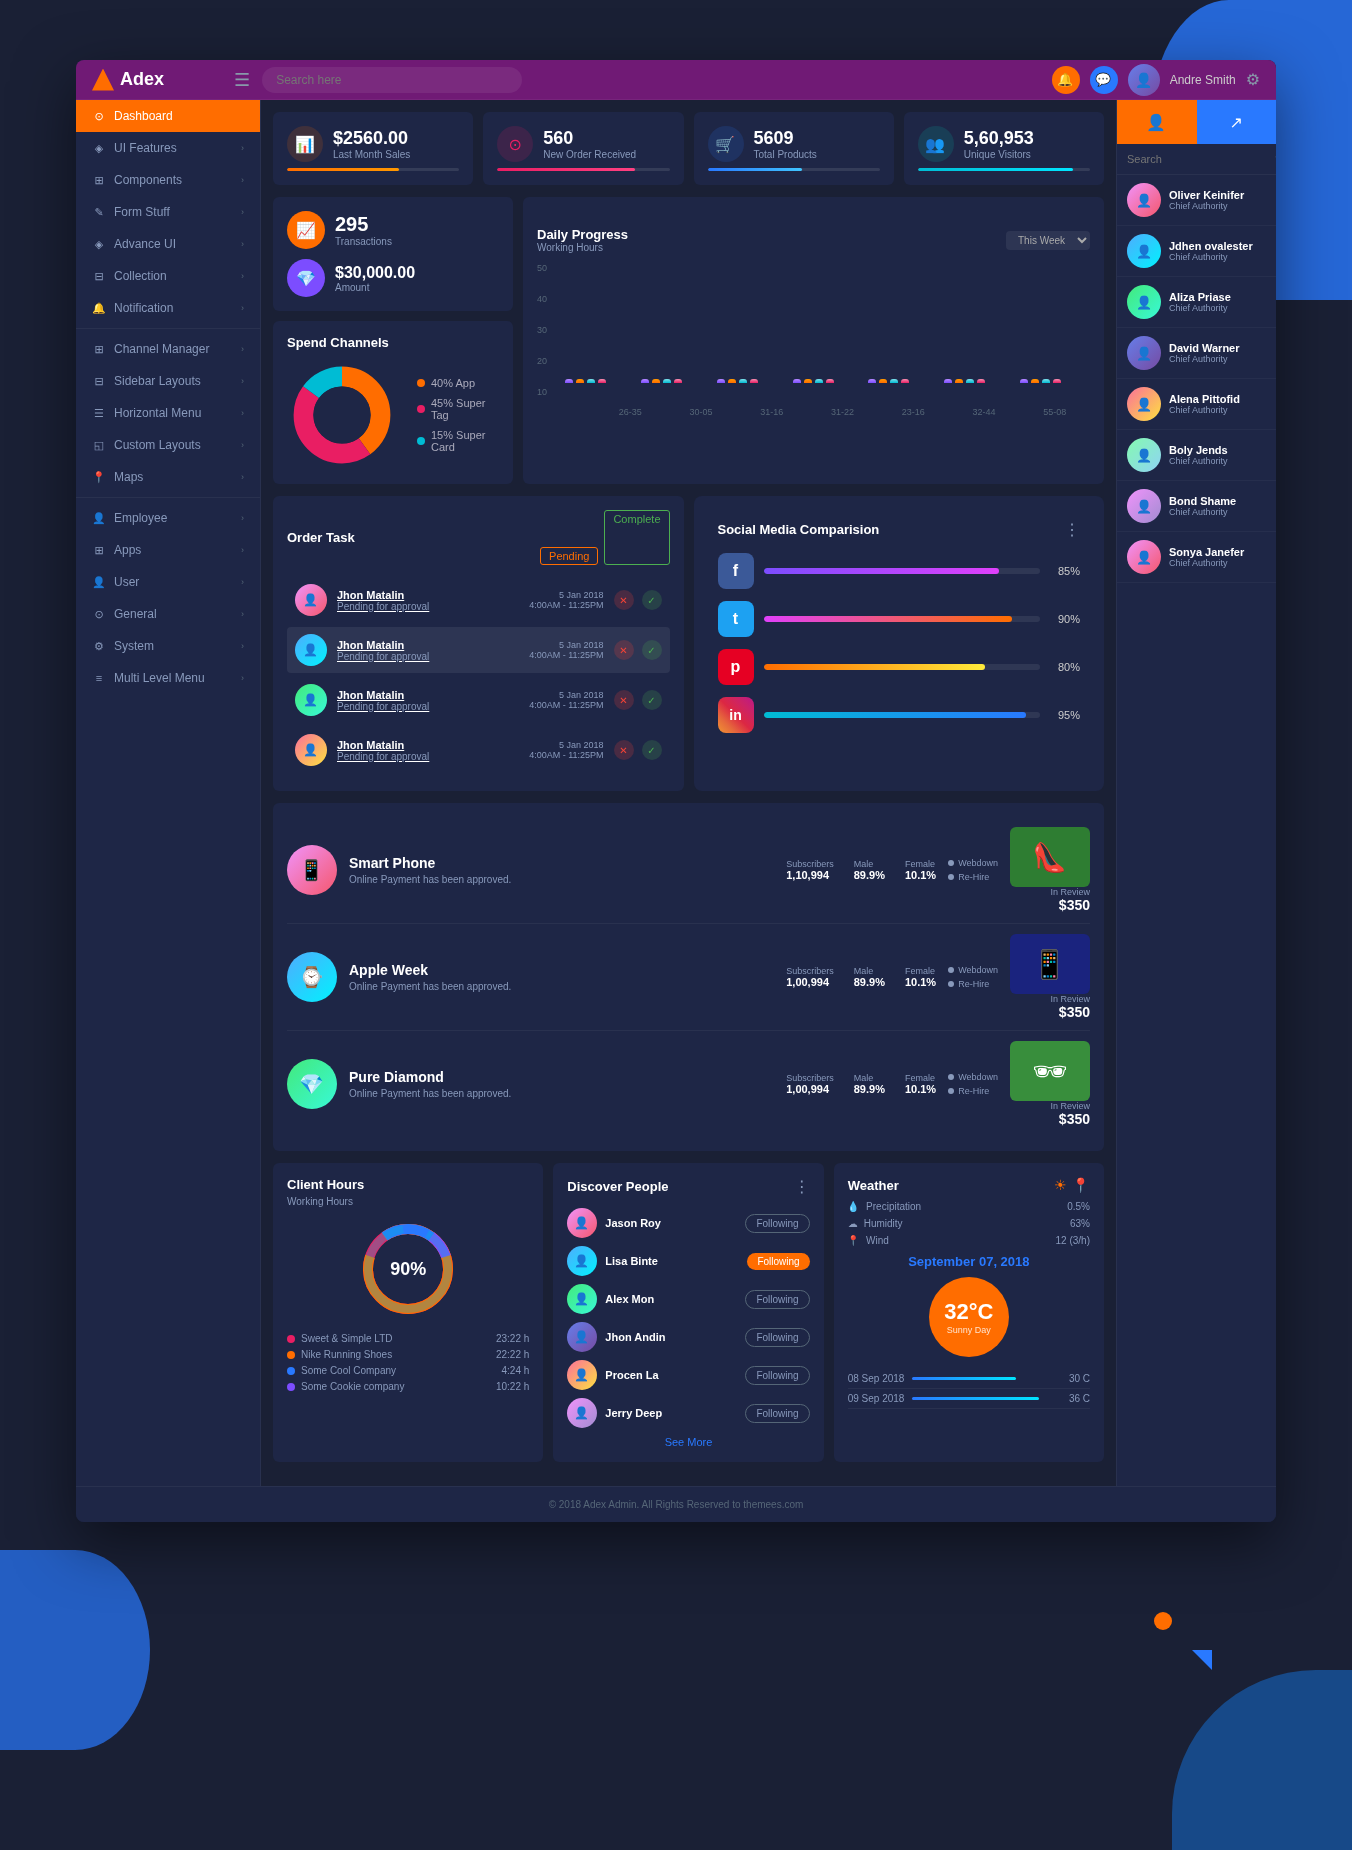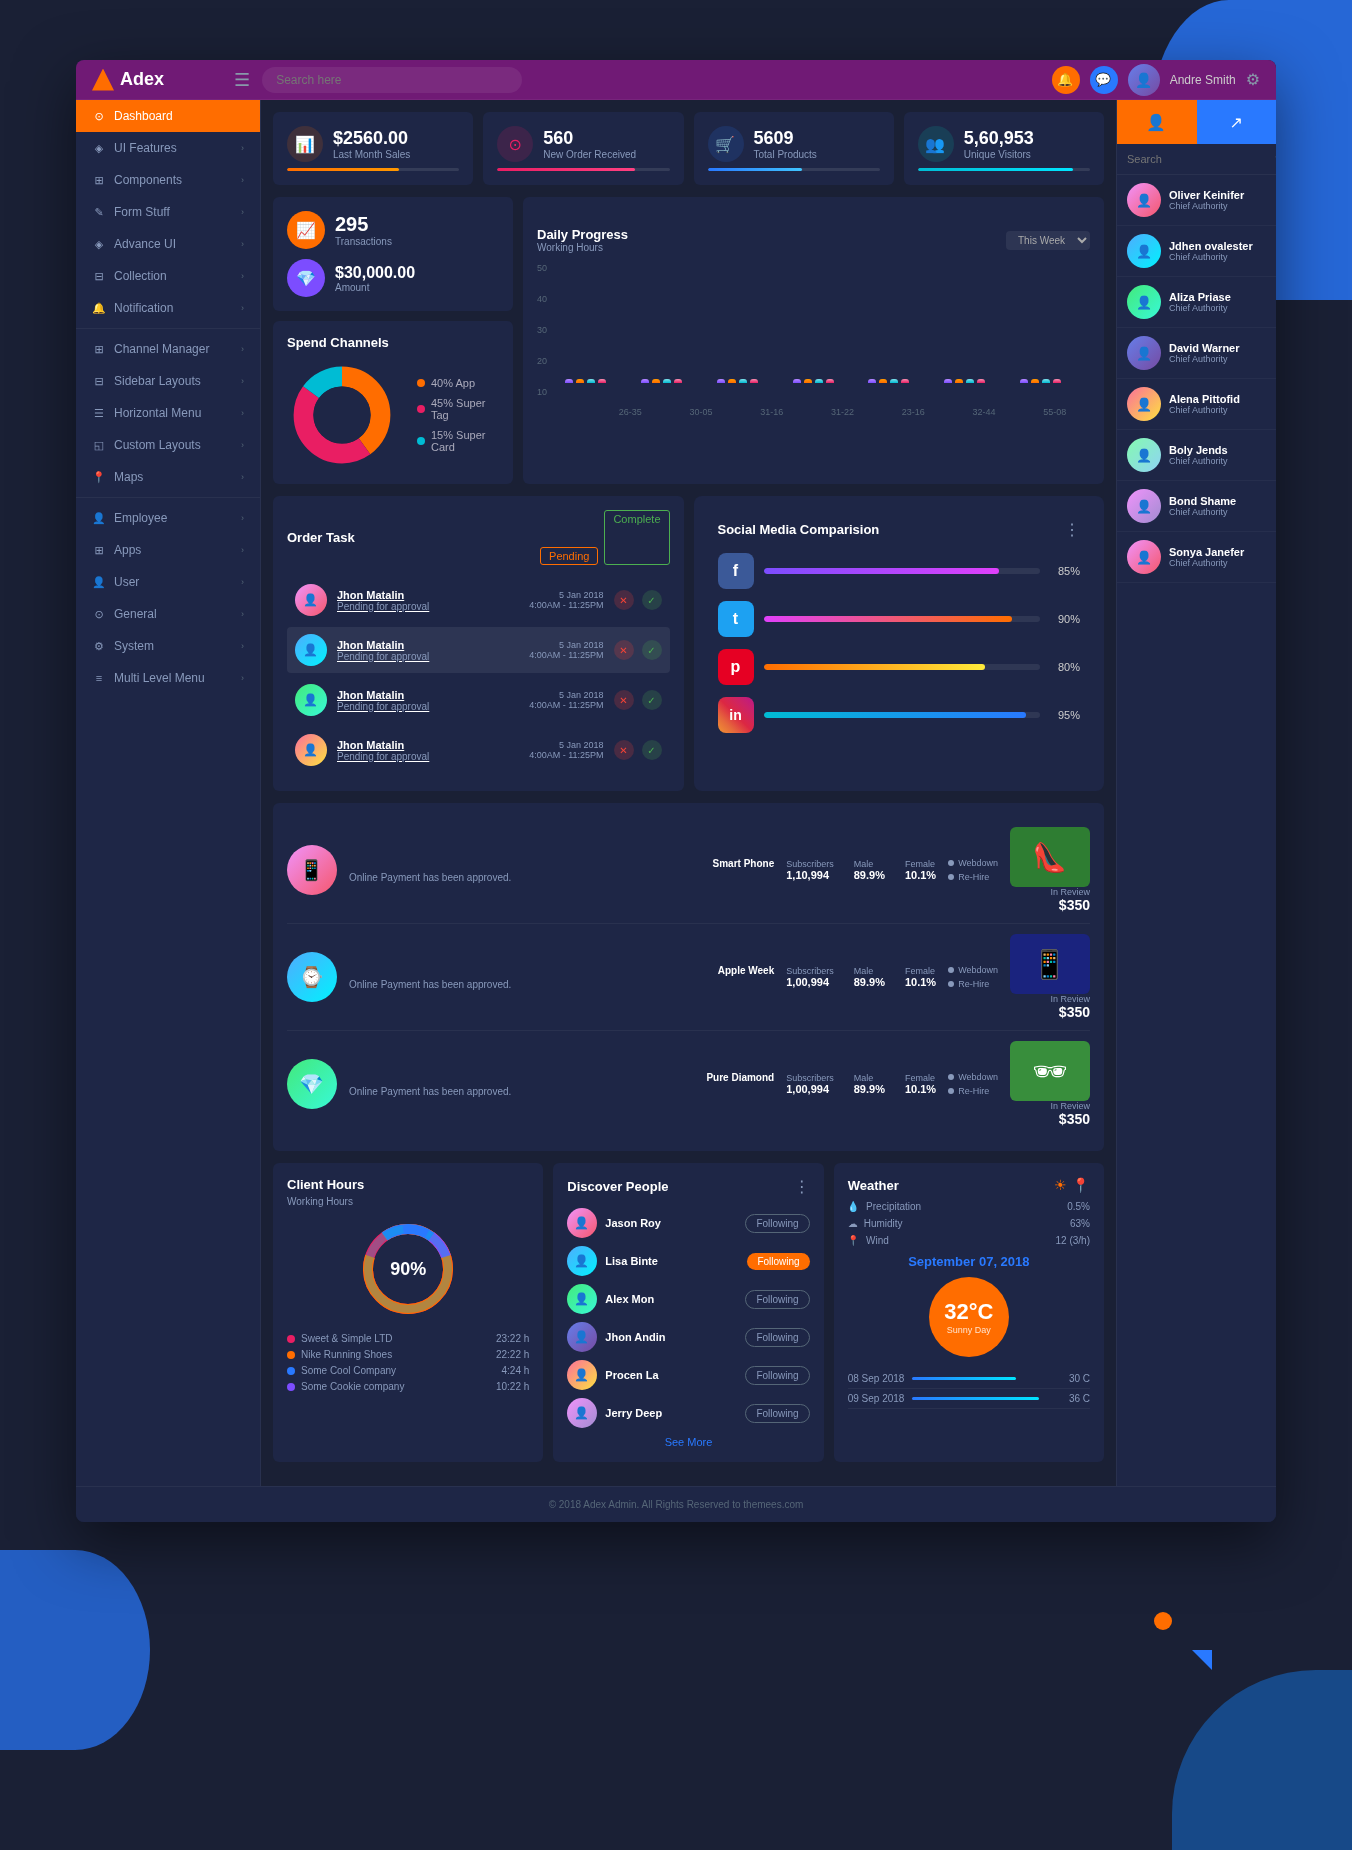--- a/index.html
+++ b/index.html
@@ -466,21 +466,21 @@
     .product-avatar {
       width: 50px; height: 50px; border-radius: 50%;
       background: linear-gradient(135deg, #667eea 0%, #764ba2 100%);
       display: flex; align-items: center; justify-content: center;
       font-size: 20px; flex-shrink: 0;
     }
     .product-avatar.pav1 { background: linear-gradient(135deg, #f093fb 0%, #f5576c 100%); }
     .product-avatar.pav2 { background: linear-gradient(135deg, #4facfe 0%, #00f2fe 100%); }
     .product-avatar.pav3 { background: linear-gradient(135deg, #43e97b 0%, #38f9d7 100%); }
     .product-info { flex: 1; }
-    .product-name { font-size: 10px; font-weight: 600; margin-bottom: 3px; text-align: right; }
+    .product-name { font-size: 14px; font-weight: 600; margin-bottom: 3px; }
     .product-sub { font-size: 10px; color: #8899bb; }
     .product-stats { display: flex; gap: 20px; }
     .product-stat { }
     .product-stat-label { font-size: 9px; color: #8899bb; }
     .product-stat-value { font-size: 11px; font-weight: 600; }
     .product-status { display: flex; flex-direction: column; gap: 4px; }
     .product-status-item { font-size: 9px; color: #8899bb; display: flex; align-items: center; gap: 4px; }
     .product-status-dot { width: 6px; height: 6px; border-radius: 50%; background: #8899bb; }
     .product-img {
       width: 80px; height: 60px; border-radius: 6px;

